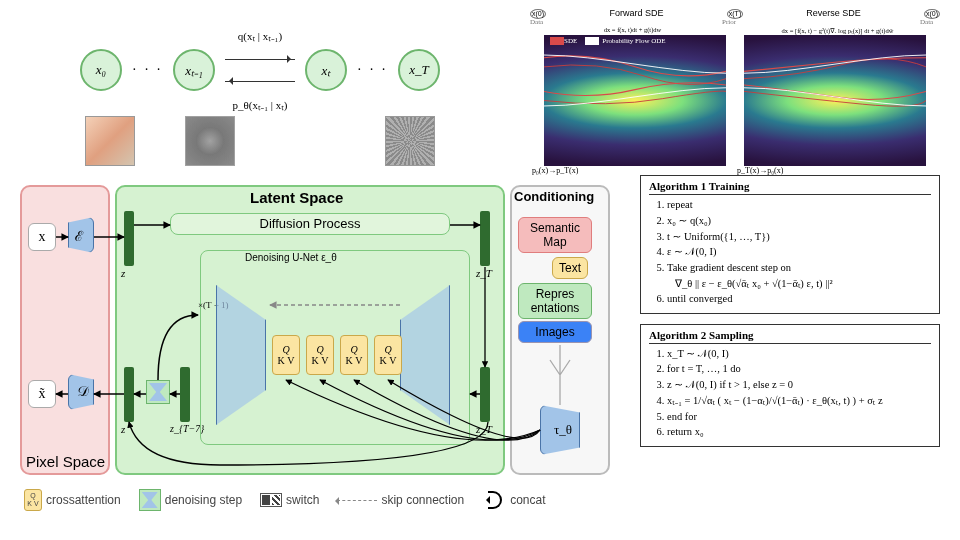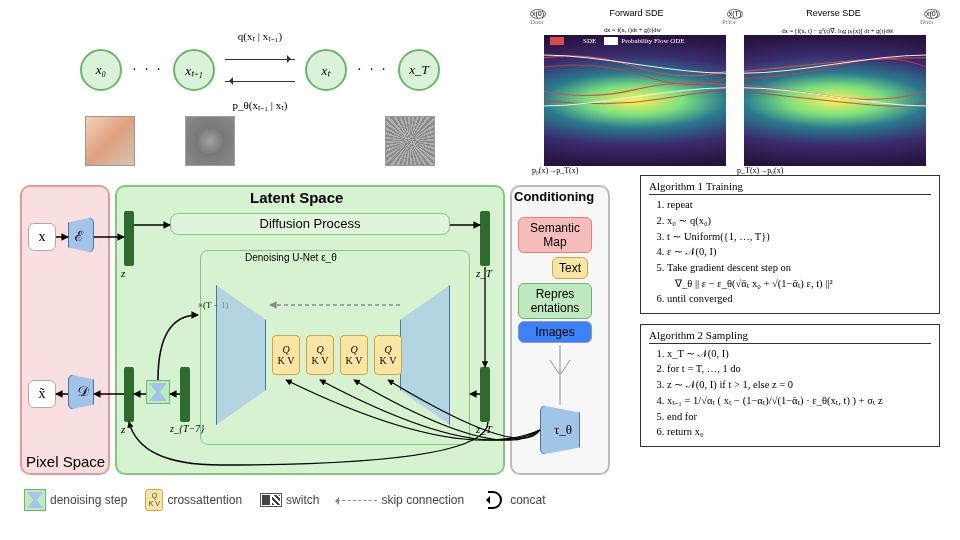--- a/index.html
+++ b/index.html
@@ -81,21 +81,21 @@
 
   .skiparrow { width:40px; height:0; border-top:1.5px dashed #888; position:relative;}
   .skiparrow::after{content:""; position:absolute; left:-6px; top:-4px; border:4px solid transparent; border-right-color:#888;}
   .concat { width:24px; height:18px; position:relative;}
   .concat::before{content:""; position:absolute; right:4px; top:0; bottom:0; width:12px; border-top:2px solid #000; border-right:2px solid #000; border-bottom:2px solid #000; border-radius:0 10px 10px 0;}
   .concat::after{content:""; position:absolute; left:0; top:50%; transform:translateY(-50%); border:4px solid transparent; border-right-color:#000;}
 
   
   .algos { flex:1; display:flex; flex-direction:column; gap:10px; font-size:10.5px; }
   .algo { border:1.5px solid #333; padding:4px 8px 6px 8px; background:#fff; }
-  .algo h4 { margin:0 0 2px 0; font-size:11px; font-weight:normal; border-bottom:1.5px solid #333; padding-bottom:2px;}
+  .algo h4 { margin:0 0 2px 0; font-size:11px; font-weight:bold; border-bottom:1.5px solid #333; padding-bottom:2px;}
   .algo ol { margin:1px 0 0 0; padding-left:18px; }
   .algo li { line-height:1.5; }
 
   
   svg.overlay { position:absolute; inset:0; pointer-events:none; }
 </style>
 </head>
 <body>
 
 <div class="top">
@@ -141,21 +141,21 @@
     <div class="sde-eq">
       <div>dx = f(x, t)dt + g(t)dw</div>
       <div>dx = [f(x, t) − g²(t)∇ₓ log pₜ(x)] dt + g(t)dw̄</div>
     </div>
     <div class="sde-plots">
       <div class="edge-dist"><svg viewBox="0 0 10 100" preserveAspectRatio="none">
             <path d="M10 0 Q0 18 5 25 Q10 35 2 50 Q10 65 5 75 Q0 82 10 100 Z" fill="#fff"></path>
           </svg></div>
       <div class="plot">
         <div style="position:absolute;top:2px;left:6px;font-size:7px;color:#fff;display:flex;gap:8px">
-          <span style="border-left:14px solid #d94a4a;padding-left:19px">SDE</span>
+          <span style="border-left:14px solid #d94a4a;padding-left:0">SDE</span>
           <span style="border-left:14px solid #fff;padding-left:3px">Probability Flow ODE</span>
         </div>
         <svg viewBox="0 0 200 100" preserveAspectRatio="none">
           <path d="M0 25 Q50 18 100 35 T200 40" stroke="#d94a4a" fill="none" stroke-width="1.2"></path>
           <path d="M0 35 Q60 28 110 45 T200 48" stroke="#c73e3e" fill="none" stroke-width="1"></path>
           <path d="M0 62 Q50 72 100 60 T200 55" stroke="#d94a4a" fill="none" stroke-width="1.2"></path>
           <path d="M0 72 Q70 80 130 70 T200 62" stroke="#c73e3e" fill="none" stroke-width="1"></path>
           <path d="M0 22 C60 22 140 42 200 42" stroke="#fff" fill="none" stroke-width="1"></path>
           <path d="M0 78 C60 78 140 58 200 58" stroke="#fff" fill="none" stroke-width="1"></path>
         </svg>
@@ -295,29 +295,29 @@
 
       <path d="M465 92 L465 192" stroke="#000" fill="none" stroke-width="1.3" marker-end="url(#ah)"></path>
 
       <path d="M468 247 Q468 290 200 290 Q120 290 109 247" stroke="#000" fill="none" stroke-width="1.3" marker-end="url(#ah)"></path>
 
       <path d="M540 170 L540 230 M530 185 L540 200 M550 185 L540 200" stroke="#aaa" fill="none" stroke-width="1.3"></path>
     </svg>
 
     <div class="legend">
       <div class="icn">
-          <div class="hourglass"></div>
-          <span>denoising step</span>
-        </div>
-      <div class="icn">
           <div class="qkvmini">
             <span>Q</span>
             <span>K V</span>
           </div>
           <span>crossattention</span>
+        </div>
+      <div class="icn">
+          <div class="hourglass"></div>
+          <span>denoising step</span>
         </div>
       <div class="icn">
           <div class="swicon"></div>
           <span>switch</span>
         </div>
       <div class="icn">
           <div class="skiparrow"></div>
           <span>skip connection</span>
         </div>
       <div class="icn">

